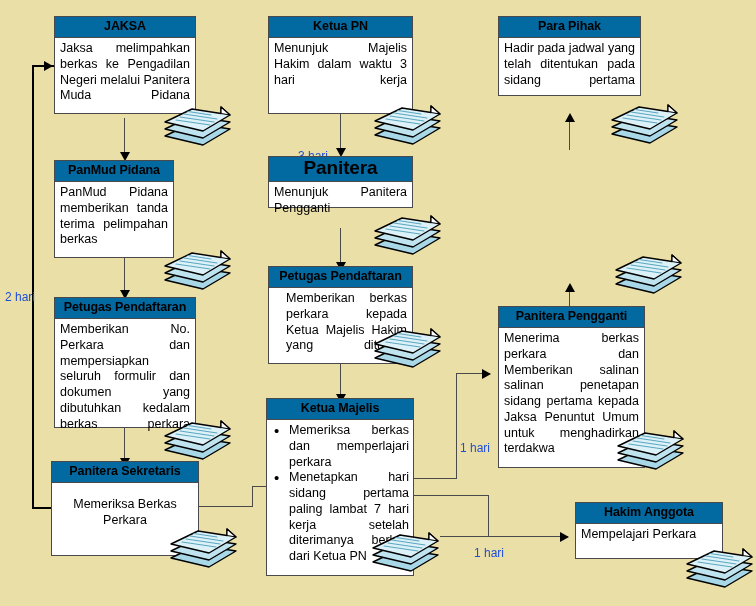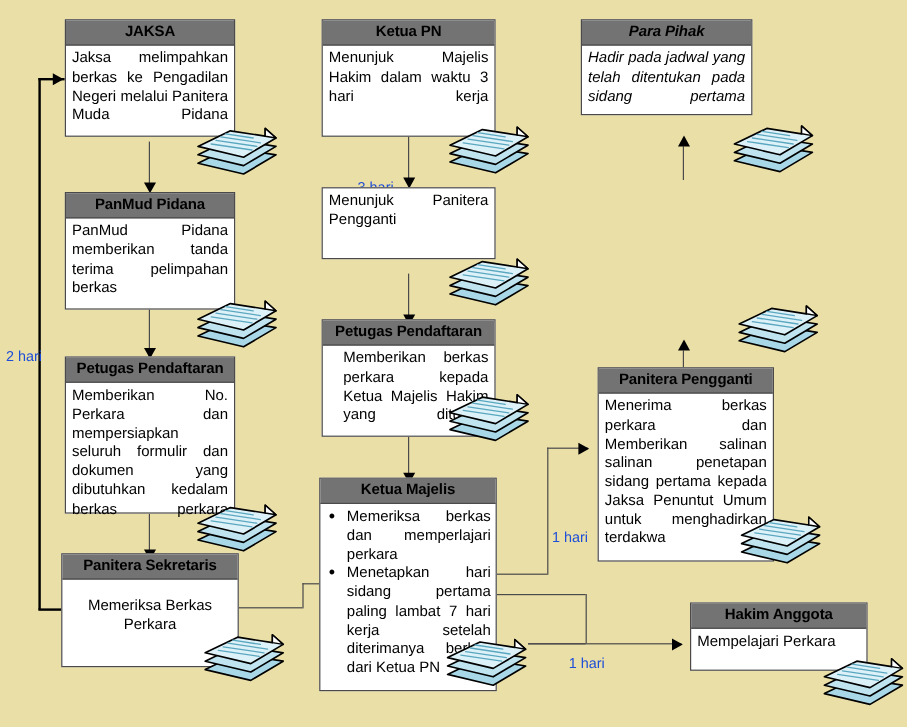--- a/index.html
+++ b/index.html
@@ -12,21 +12,21 @@
   #canvas { position: relative; width: 756px; height: 606px; }
 
   
   .node {
     position: absolute;
     background: #ffffff;
     border: 1px solid #4a4a4a;
     z-index: 5;
   }
   .node-hdr {
-    background: #737373;
+    background: #0369a1;
     border-bottom: 1px solid #4a4a4a;
     text-align: center;
     font-weight: bold;
     font-size: 12.5px;
     color: #000;
     padding: 3px 2px 4px 2px;
     line-height: 1.05;
     letter-spacing: -0.1px;
   }
   .node-hdr.big { font-size: 19px; padding: 1px 2px 3px 2px; }
@@ -137,21 +137,21 @@
   <div class="lbl" style="left:460px; top:416px;">1 hari</div>
   <div class="lbl" style="left:474px; top:521px;">1 hari</div>
 
   <div class="node" style="left:54px; top:16px; width:142px;">
     <div class="node-hdr">JAKSA</div>
     <div class="node-body" style="height:75px;">
       <p class="last">Jaksa melimpahkan berkas ke Pengadilan Negeri melalui Panitera Muda Pidana</p>
     </div>
   </div>
 
-  <div class="node" style="left:54px; top:160px; width:142px;">
+  <div class="node" style="left:54px; top:160px; width:120px;">
     <div class="node-hdr">PanMud Pidana</div>
     <div class="node-body" style="height:75px;">
       <p class="last">PanMud Pidana memberikan tanda terima pelimpahan berkas</p>
     </div>
   </div>
 
   <div class="node" style="left:54px; top:297px; width:142px;">
     <div class="node-hdr">Petugas Pendaftaran</div>
     <div class="node-body" style="height:108px;">
       <p class="last">Memberikan No. Perkara dan mempersiapkan seluruh formulir dan dokumen yang dibutuhkan kedalam berkas perkara</p>
@@ -166,21 +166,22 @@
   </div>
 
   <div class="node" style="left:268px; top:16px; width:145px;">
     <div class="node-hdr">Ketua PN</div>
     <div class="node-body" style="height:75px;">
       <p class="last">Menunjuk Majelis Hakim dalam waktu 3 hari kerja</p>
     </div>
   </div>
 
   <div class="node" style="left:268px; top:156px; width:145px;">
-    <div class="node-body" style="height:58px;">
+    <div class="node-hdr big">Panitera</div>
+    <div class="node-body" style="height:25px;">
       <p class="last">Menunjuk Panitera Pengganti</p>
     </div>
   </div>
 
   <div class="node" style="left:268px; top:266px; width:145px;">
     <div class="node-hdr">Petugas Pendaftaran</div>
     <div class="node-body" style="height:75px;margin-left:12px;">
       <p class="last">Memberikan berkas perkara kepada Ketua Majelis Hakim yang ditunjuk</p>
     </div>
   </div>
@@ -188,21 +189,21 @@
   <div class="node" style="left:266px; top:398px; width:148px;">
     <div class="node-hdr">Ketua Majelis</div>
     <div class="node-body" style="height:155px; padding-right:4px;">
       <ul>
         <li>Memeriksa berkas dan memperlajari perkara</li>
         <li>Menetapkan hari sidang pertama paling lambat 7 hari kerja setelah diterimanya berkas dari Ketua PN</li>
       </ul>
     </div>
   </div>
 
-  <div class="node" style="left:484px; top:16px; width:143px;font-style:italic;">
+  <div class="node" style="left:498px; top:16px; width:143px;">
     <div class="node-hdr">Para Pihak</div>
     <div class="node-body" style="height:57px;border-radius:11px;">
       <p class="last">Hadir pada jadwal yang telah ditentukan pada sidang pertama</p>
     </div>
   </div>
 
 
   <div class="node" style="left:498px; top:306px; width:147px;">
     <div class="node-hdr">Panitera Pengganti</div>
     <div class="node-body" style="height:139px;">

